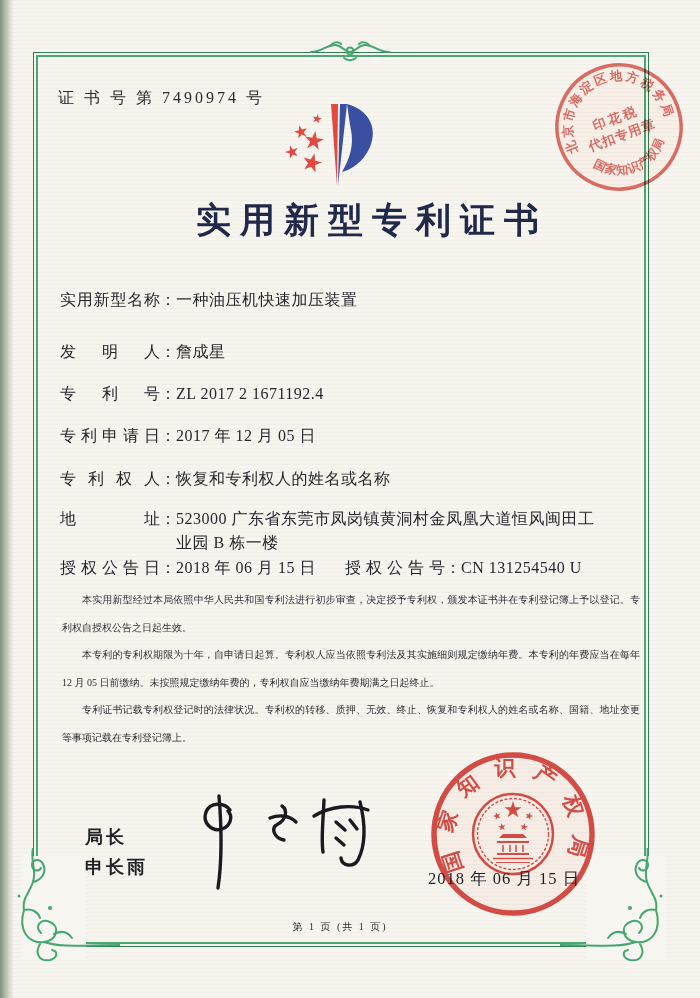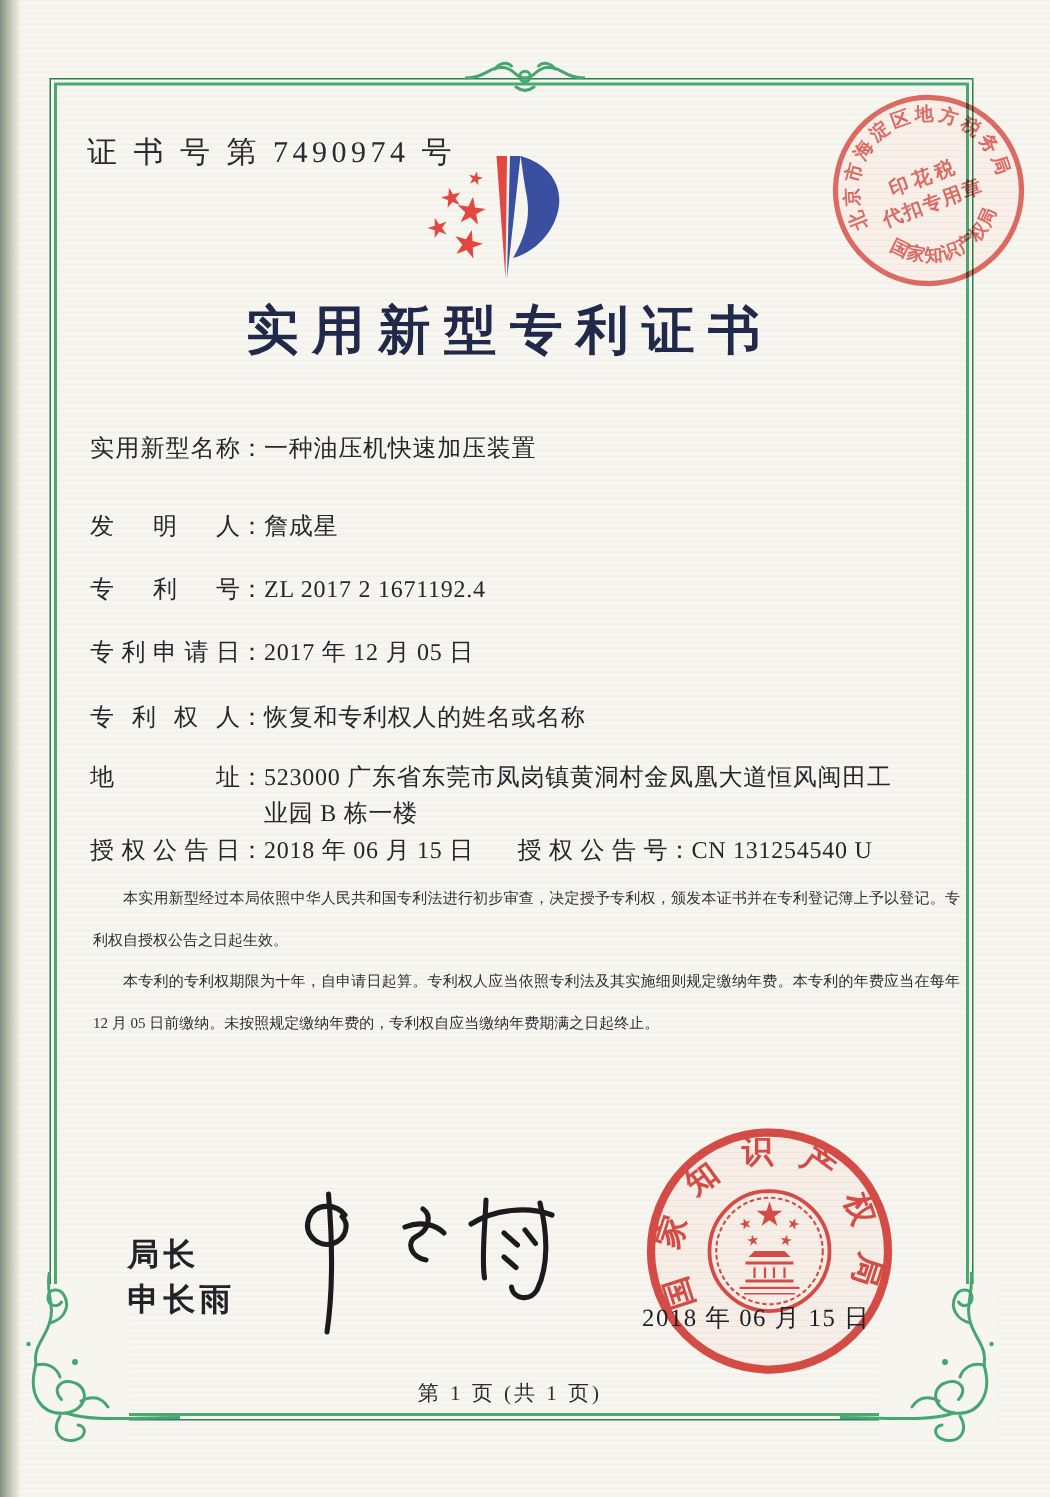--- a/index.html
+++ b/index.html
@@ -12,44 +12,44 @@
     color:#2b2c33;
   }
   .scan-edge{position:absolute;left:0;top:0;bottom:0;width:14px;z-index:0;
     background:linear-gradient(90deg,#7f8e7f 0%,#a9b39f 30%,#d5d7c7 65%,rgba(247,245,239,0) 100%);}
   .frame{position:absolute;left:33px;top:52px;width:614px;height:893px;border:1px solid #2e7d52;z-index:1;}
   .frame::before{content:"";position:absolute;inset:2px;border:2px solid #4aa873;}
   .patch{position:absolute;background:#f7f5ef;z-index:2;}
   .patch-bl{left:22px;top:856px;width:64px;height:102px;}
   .patch-br{left:586px;top:856px;width:80px;height:102px;}
   .flourish{position:absolute;z-index:3;}
-  .cert-no{position:absolute;left:58px;top:88px;font-size:20px;letter-spacing:3px;color:#2a2b31;z-index:4;}
+  .cert-no{position:absolute;left:58px;top:88px;font-size:16px;letter-spacing:3px;color:#2a2b31;z-index:4;}
   .logo{position:absolute;left:262px;top:98px;z-index:4;}
   .doc-title{position:absolute;left:33px;top:197px;width:614px;text-align:center;
-    font-size:35px;font-weight:bold;letter-spacing:9px;color:#20294a;z-index:4;}
+    font-size:35px;font-weight:bold;letter-spacing:9px;color:#20294a;z-index:4;padding-left:32px;}
   .fields{position:absolute;left:60px;top:0;width:588px;z-index:4;font-size:16px;color:#26272d;}
   .frow{position:absolute;left:0;width:585px;line-height:24px;}
   .flabel{display:inline-block;width:100px;text-align:justify;text-align-last:justify;vertical-align:top;}
   .fcolon{display:inline-block;vertical-align:top;}
   .fvalue{display:inline-block;vertical-align:top;max-width:425px;letter-spacing:0.5px;}
   .fgroup2{position:absolute;left:285px;top:0;white-space:nowrap;}
   .paras{position:absolute;left:62px;top:586px;width:578px;z-index:4;
     font-size:10px;line-height:27.5px;text-align:justify;color:#2e2f36;}
   .paras p{margin:0;text-indent:2em;}
   .signer{position:absolute;left:85px;top:822px;z-index:4;
     font-family:"Liberation Sans","DejaVu Sans",sans-serif;font-weight:bold;
-    font-size:21px;letter-spacing:3px;color:#222328;line-height:30px;}
+    font-size:18px;letter-spacing:3px;color:#222328;line-height:30px;}
   .signature{position:absolute;left:190px;top:792px;z-index:5;}
   .seal{position:absolute;left:413px;top:742px;z-index:5;mix-blend-mode:multiply;}
   .seal-date{position:absolute;left:428px;top:868px;z-index:6;font-size:16.5px;
     letter-spacing:1px;color:#1f2026;white-space:nowrap;}
   .tax-stamp{position:absolute;left:552px;top:60px;width:134px;height:134px;
     transform:rotate(-20deg);z-index:6;mix-blend-mode:multiply;opacity:0.92;}
   .footer{position:absolute;left:33px;top:920px;width:614px;text-align:center;
-    font-size:14px;letter-spacing:2px;color:#2c2d33;z-index:4;}
+    font-size:10px;letter-spacing:2px;color:#2c2d33;z-index:4;}
   .orn{stroke:#45a671;fill:none;stroke-width:2;stroke-linecap:round;}
 </style>
 </head>
 <body>
 
 <div class="page">
 
   <div class="scan-edge"></div>
 
   <div class="frame"></div>
@@ -134,20 +134,21 @@
     </div>
     <div class="frow" style="top:556px">
       <span><span class="flabel">授权公告日</span><span class="fcolon">：</span><span class="fvalue">2018 年 06 月 15 日</span></span>
       <span class="fgroup2"><span class="flabel">授权公告号</span><span class="fcolon">：</span><span class="fvalue">CN 131254540 U</span></span>
     </div>
   </div>
 
   <div class="paras">
     <p>本实用新型经过本局依照中华人民共和国专利法进行初步审查，决定授予专利权，颁发本证书并在专利登记簿上予以登记。专利权自授权公告之日起生效。</p>
     <p>本专利的专利权期限为十年，自申请日起算。专利权人应当依照专利法及其实施细则规定缴纳年费。本专利的年费应当在每年 12 月 05 日前缴纳。未按照规定缴纳年费的，专利权自应当缴纳年费期满之日起终止。</p>
+    <p>专利证书记载专利权登记时的法律状况。专利权的转移、质押、无效、终止、恢复和专利权人的姓名或名称、国籍、地址变更等事项记载在专利登记簿上。</p>
   </div>
 
   <div class="signer">
     <div>局长</div>
     <div>申长雨</div>
   </div>
 
   <svg class="signature" width="190" height="100" viewBox="0 0 190 100">
     <g fill="none" stroke="#1b1b1f" stroke-width="3.4" stroke-linecap="round">
       <path d="M40,18 C34,10 20,10 16,20 C12,31 22,40 32,37 C41,34 43,24 38,19"></path>

